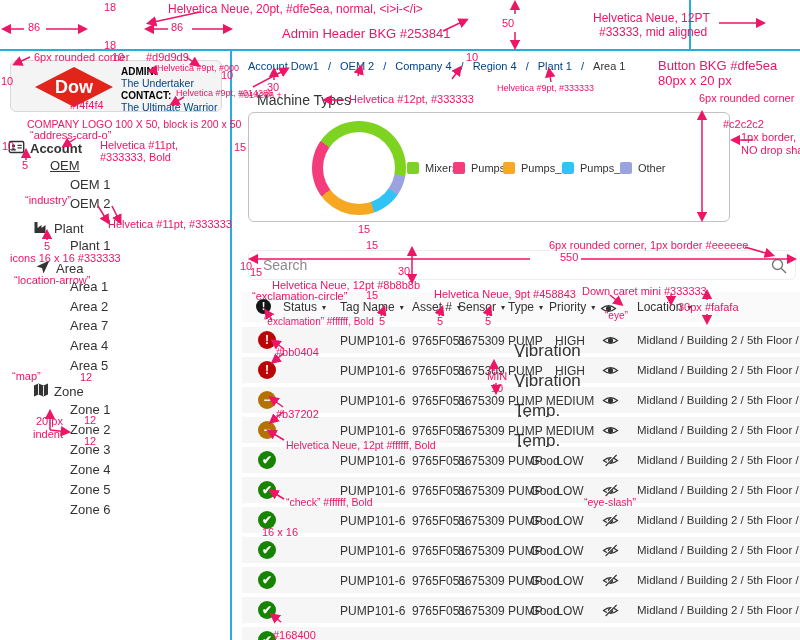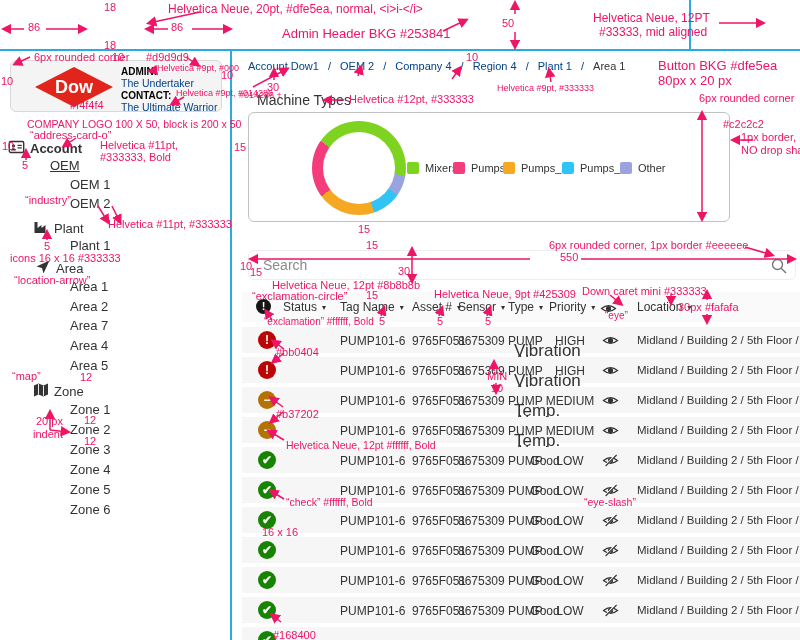--- a/index.html
+++ b/index.html
@@ -498,21 +498,21 @@
       <div class="anno" style="left: 358px; top: 224px;">15</div>
       <div class="anno" style="left: 366px; top: 240px;">15</div>
       <div class="anno" style="left: 240px; top: 261px;">10</div>
       <div class="anno" style="left: 250px; top: 267px;">15</div>
       <div class="anno" style="left: 535px; top: 252px; background: rgb(255, 255, 255); padding: 0px 3px; margin-left: 22px;">550</div>
       <div class="anno" style="left: 398px; top: 266px;">30</div>
       <div class="anno" style="left: 549px; top: 240px;">6px rounded corner, 1px border #eeeeee</div>
       <div class="anno" style="left: 272px; top: 280px;">Helvetica Neue, 12pt #8b8b8b</div>
       <div class="anno" style="left: 252px; top: 291px;">“exclamation-circle”</div>
       <div class="anno" style="left: 366px; top: 290px;">15</div>
-      <div class="anno" style="left: 434px; top: 289px;">Helvetica Neue, 9pt #425309</div>
+      <div class="anno" style="left: 434px; top: 289px;">Helvetica Neue, 9pt #458843</div>
       <div class="anno" style="left: 582px; top: 286px;">Down caret mini #333333</div>
       <div class="anno" style="left: 678px; top: 302px;">30px #fafafa</div>
       <div class="anno" style="left: 605px; top: 311px; font-size: 10px;">“eye”</div>
       <div class="anno" style="left: 264px; top: 317px; font-size: 10px;">“exclamation” #ffffff, Bold</div>
       <div class="anno" style="left: 379px; top: 316px;">5</div>
       <div class="anno" style="left: 437px; top: 316px;">5</div>
       <div class="anno" style="left: 485px; top: 316px;">5</div>
       <div class="anno" style="left: 276px; top: 347px;">#bb0404</div>
       <div class="anno" style="left: 487px; top: 371px;">MIN</div>
       <div class="anno" style="left: 491px; top: 383px;">10</div>

